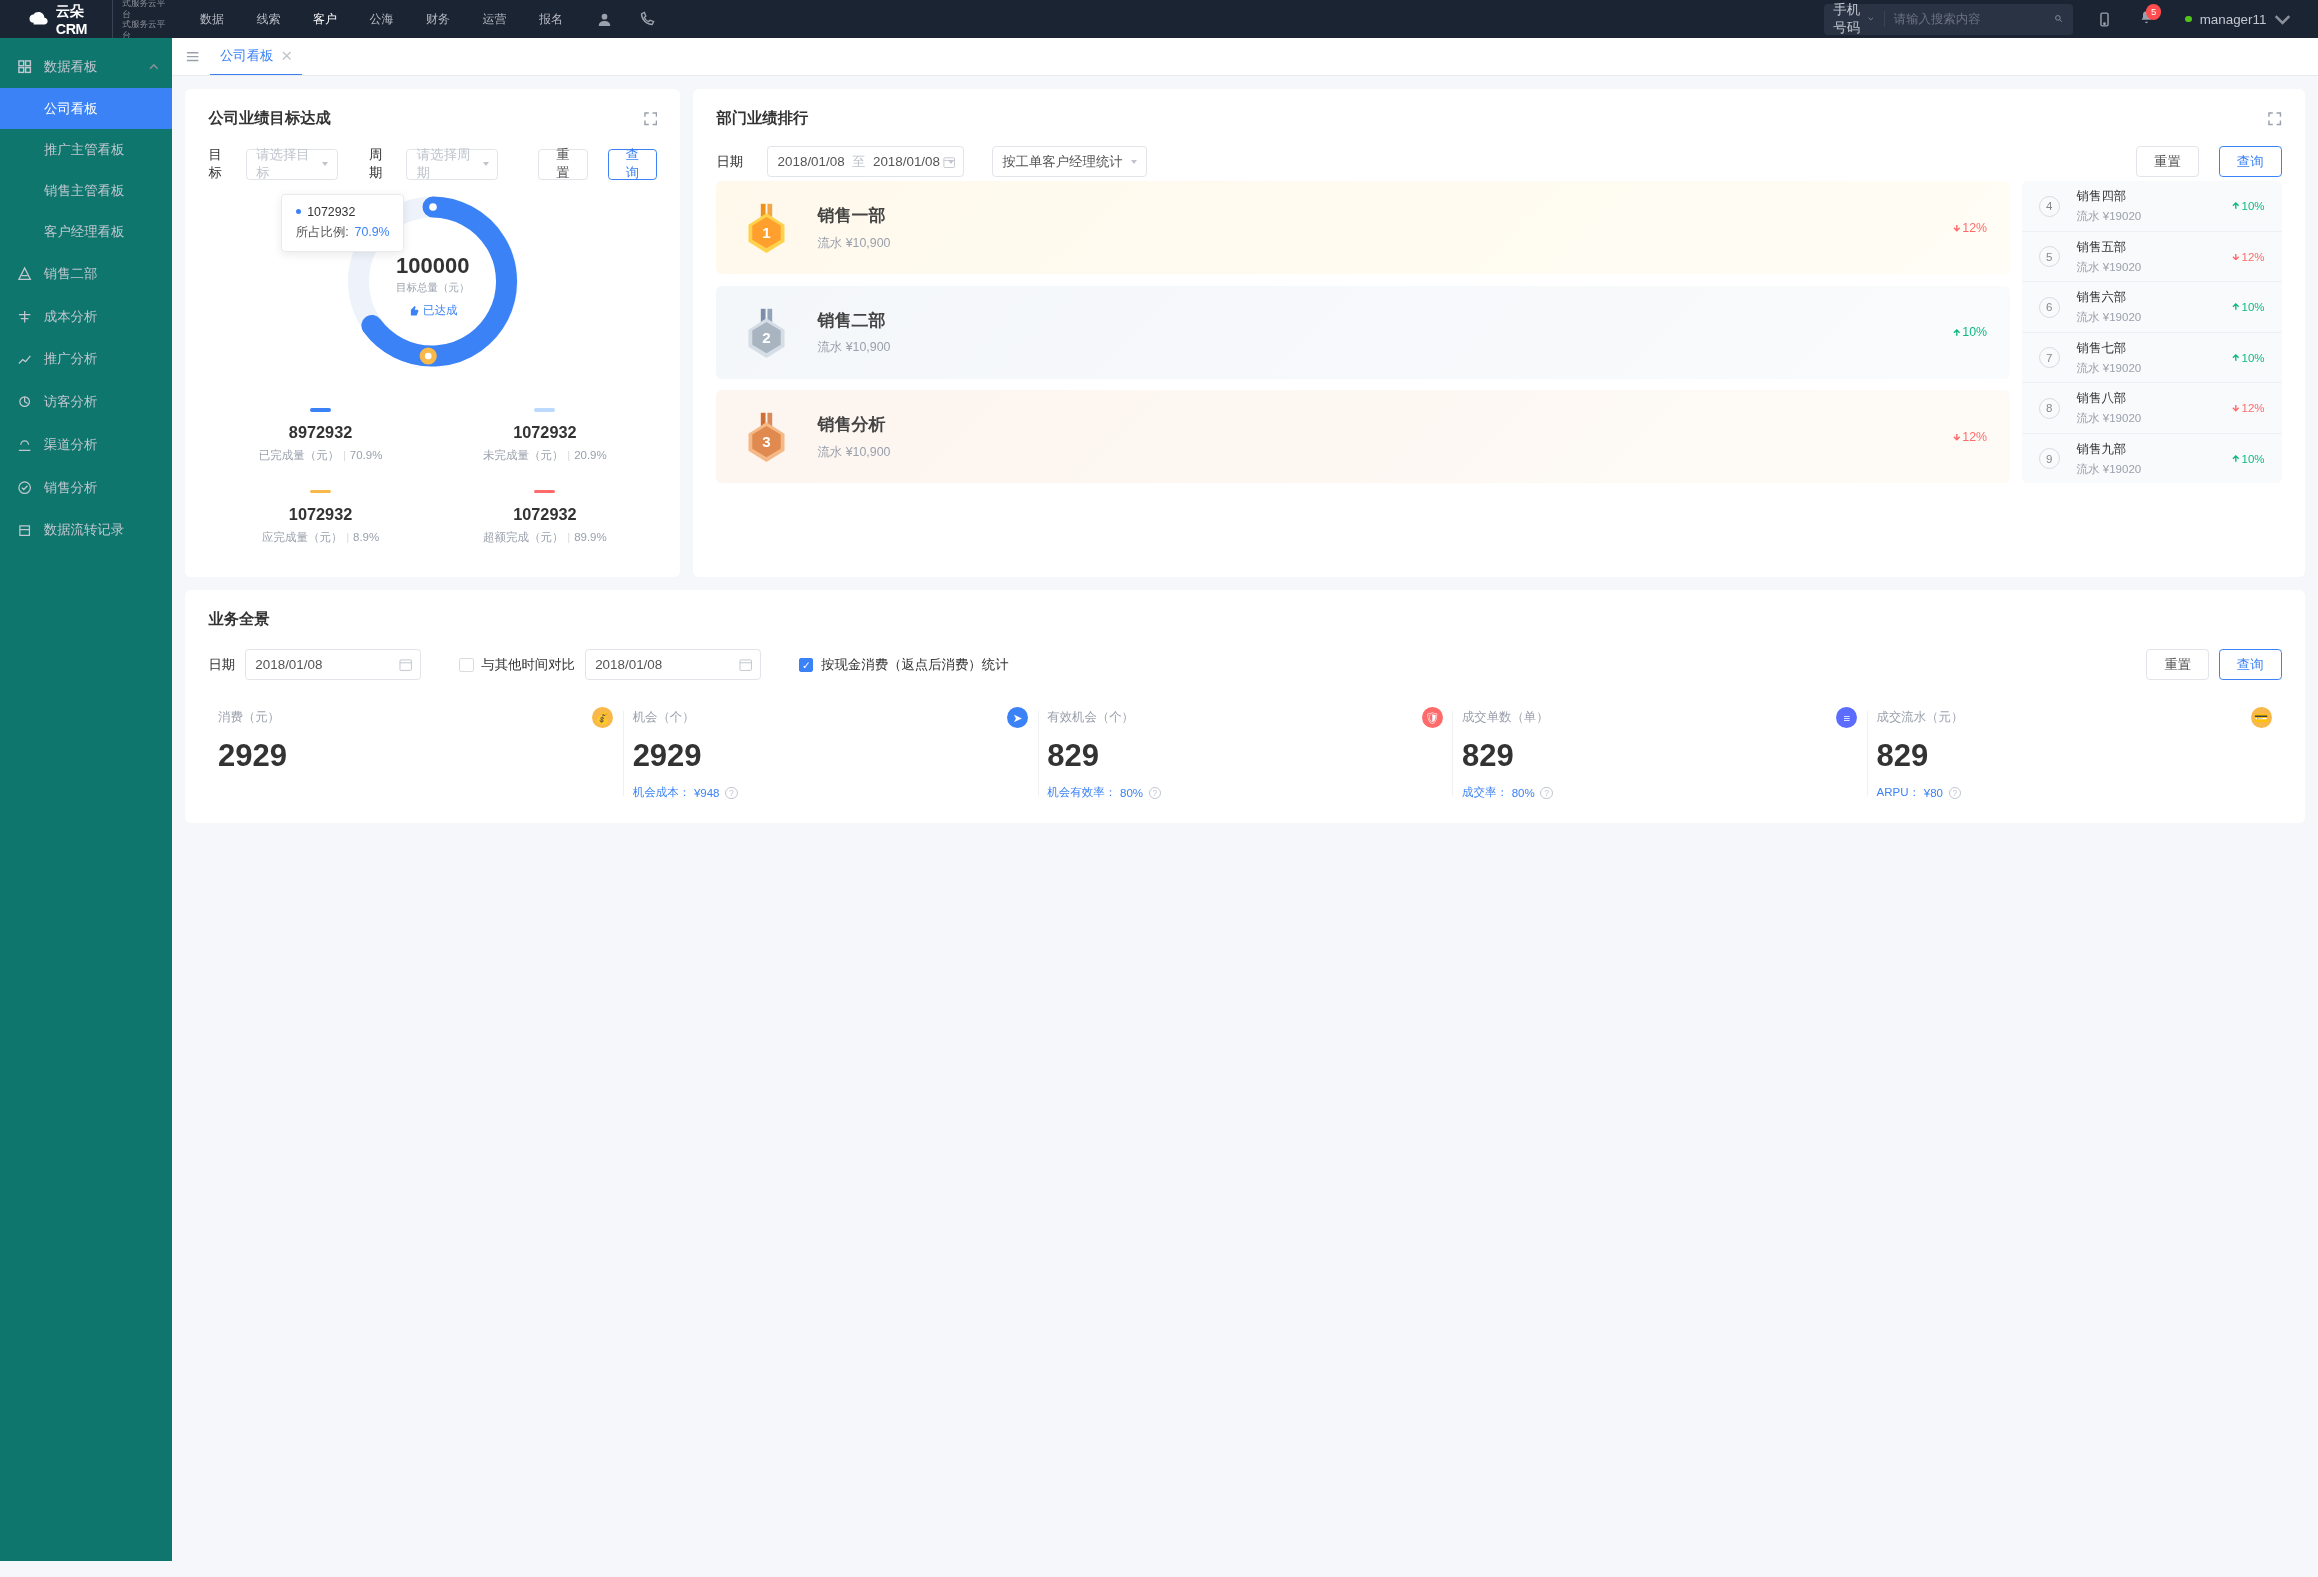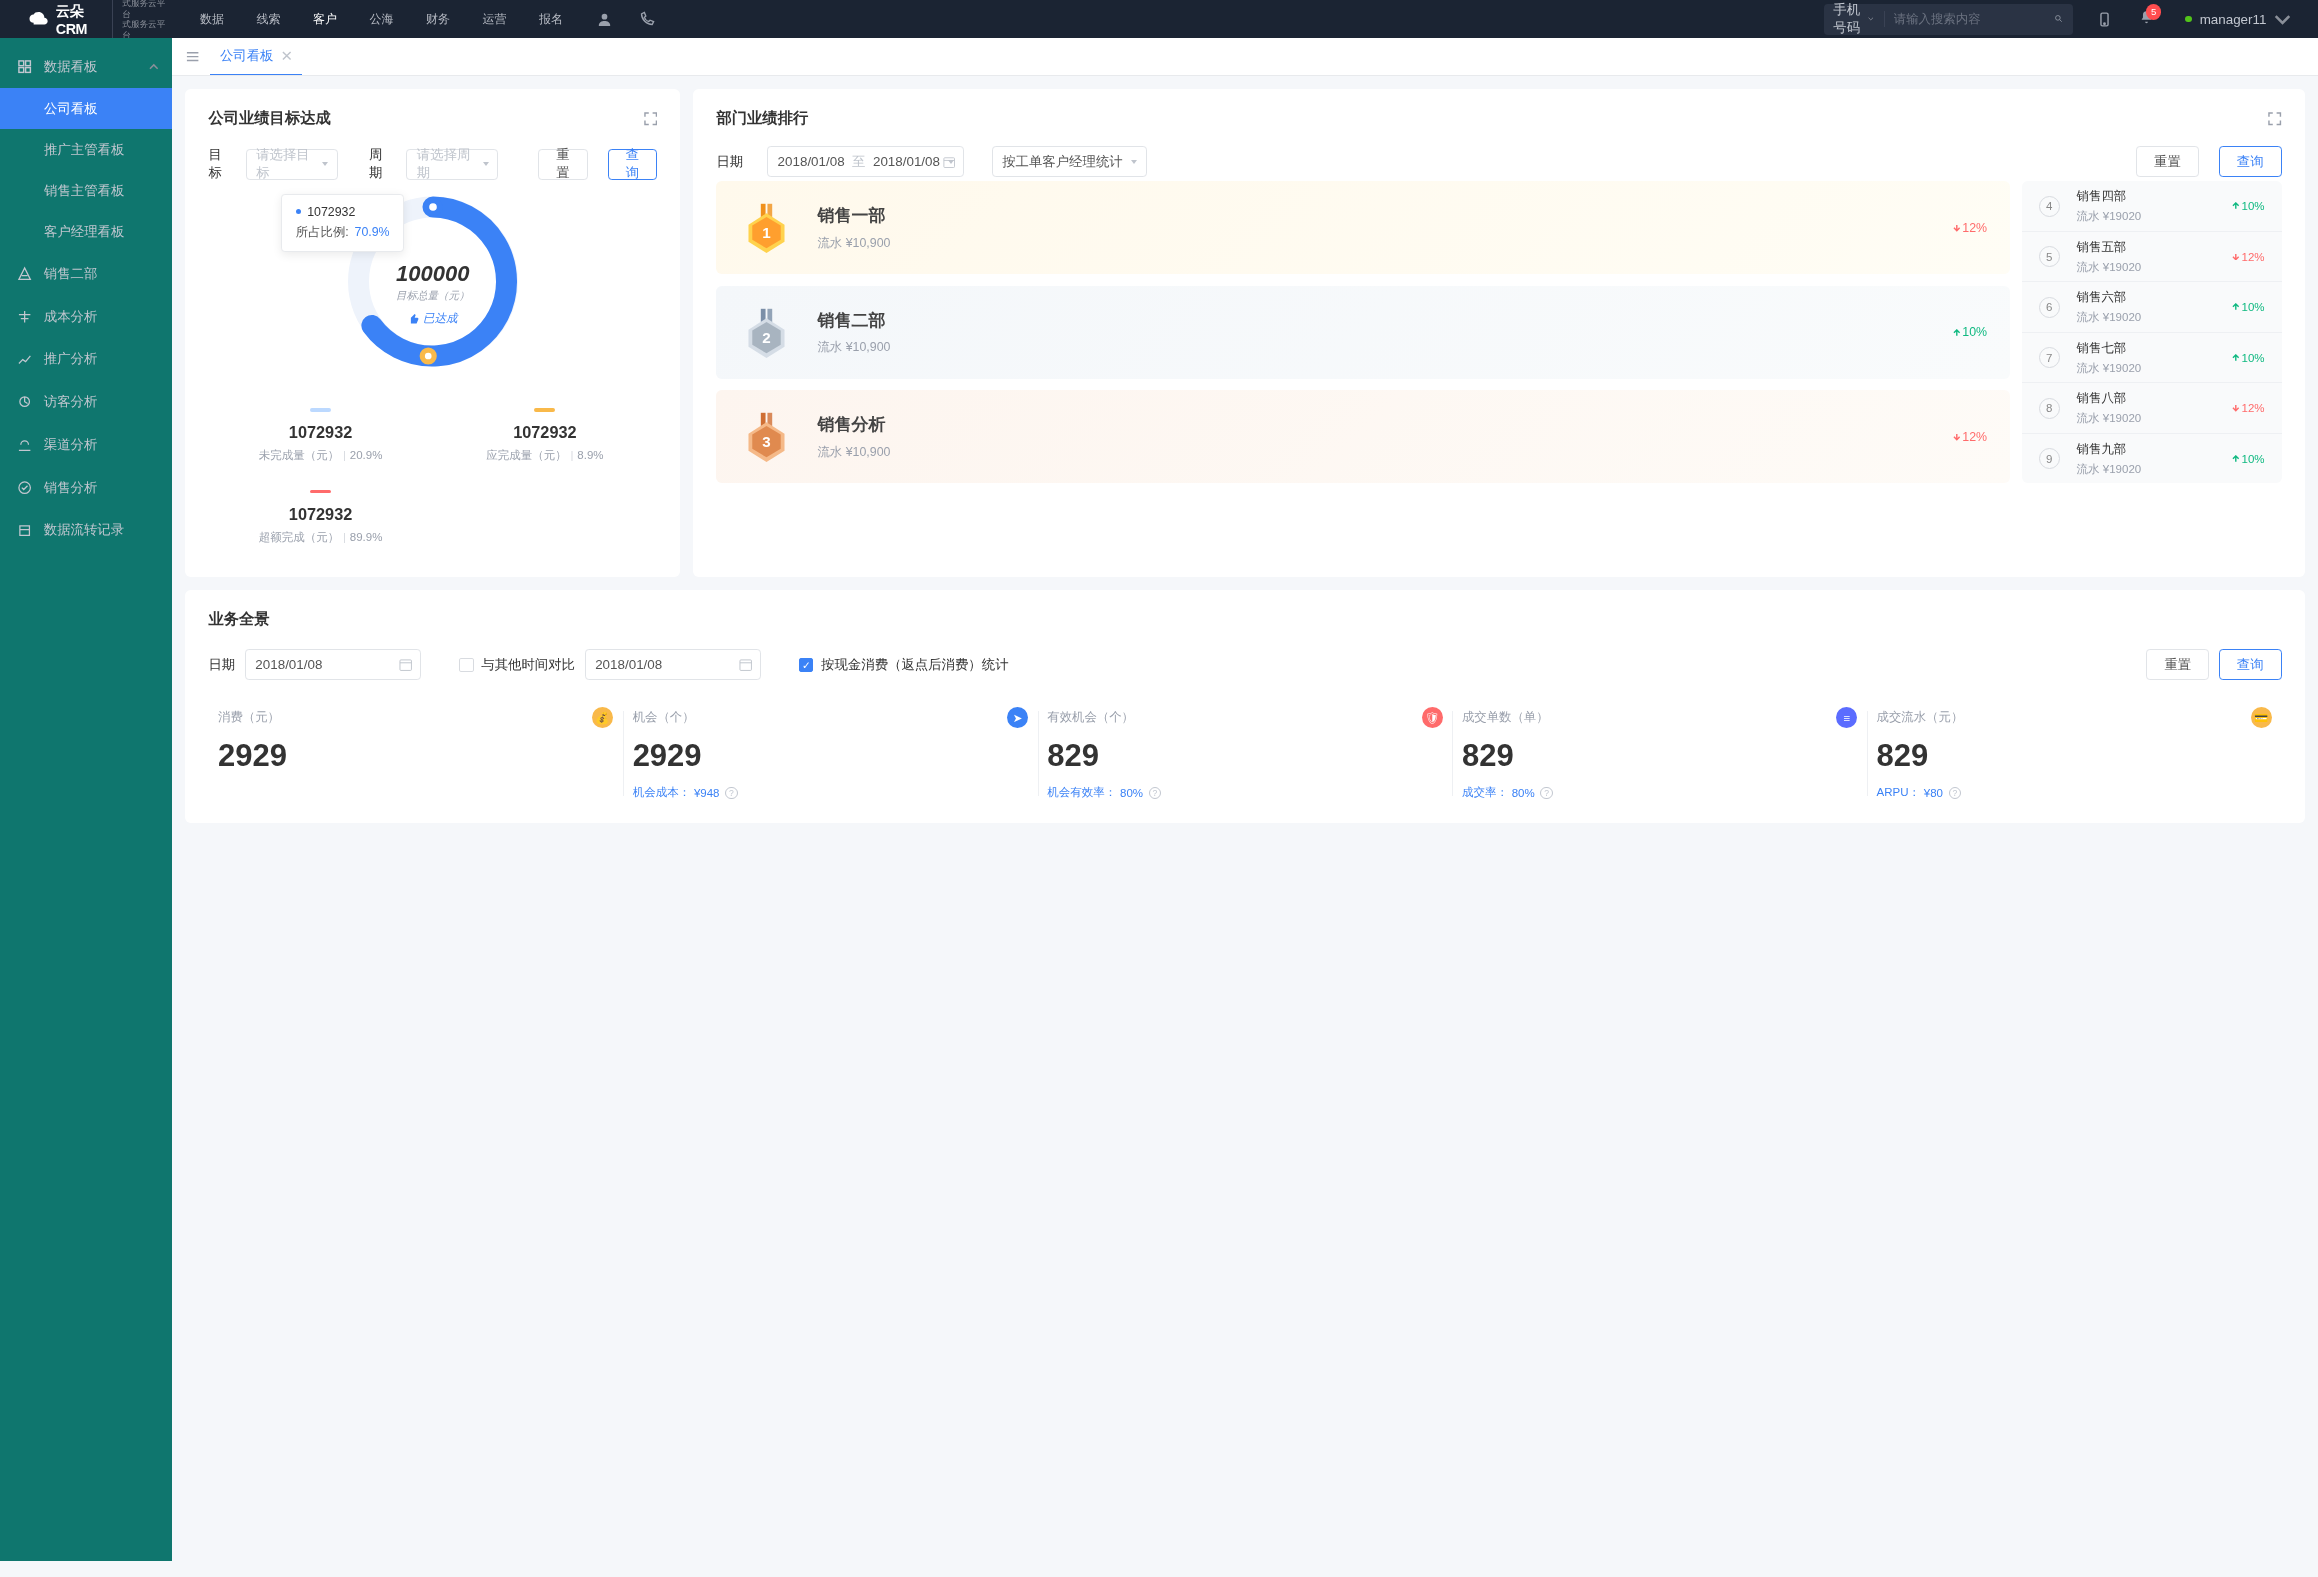--- a/index.html
+++ b/index.html
@@ -56,21 +56,21 @@
 .filters .label { color: #333; margin-right: 3.8px; }
 .sel { border: 1px solid #e1e4e8; border-radius: 3.8px; height: 31px; padding: 0 23px 0 9.6px; display: flex; align-items: center; color: #bfc4cc; position: relative; cursor: pointer; min-width: 92px; }
 .sel.has-val { color: #555; }
 .sel::after { content: ""; position: absolute; right: 8.6px; top: 12.4px; border-left: 3.8px solid transparent; border-right: 3.8px solid transparent; border-top: 4.8px solid #bfc4cc; }
 .btn { height: 31px; padding: 0 17px; border-radius: 3.8px; font-size: 13.4px; display: flex; align-items: center; cursor: pointer; border: 1px solid #e1e4e8; color: #555; background: #fff; }
 .btn.primary { border-color: #3b82f6; color: #3b82f6; }
 .filters .spacer { margin-left: auto; }
 
 
 .donut-wrap { display: flex; justify-content: center; position: relative; margin-bottom: 17px; }
-.donut-center { position: absolute; top: 75px; text-align: center; width: 100%; font-style: italic; }
+.donut-center { position: absolute; top: 67px; text-align: center; width: 100%; }
 .donut-center .num { font-size: 22px; font-weight: 700; color: #333; }
 .donut-center .sub { font-size: 10.5px; color: #9aa0ac; margin-top: 1.9px; }
 .donut-center .achieved { margin-top: 7.6px; display: inline-flex; align-items: center; gap: 3.8px; font-size: 11.5px; color: #3b82f6; }
 .tooltip { position: absolute; left: 73px; top: 7.6px; background: #fff; border: 1px solid #e8eaed; box-shadow: 0 2.9px 9.6px rgba(0,0,0,.08); padding: 9.6px 13.4px; border-radius: 3.8px; font-size: 12.4px; }
 .tooltip .tt-row { display: flex; align-items: center; gap: 5.7px; }
 .tooltip .dot2 { width: 5.7px; height: 5.7px; border-radius: 50%; background: #3b82f6; }
 .tooltip .tt-row2 { margin-top: 5.7px; color: #555; }
 .tooltip .pct { color: #3b82f6; margin-left: 5.7px; }
 
 .stats-grid { display: grid; grid-template-columns: 1fr 1fr; }
@@ -312,20 +312,25 @@
             <div class="tooltip">
               <div class="tt-row">
                   <span class="dot2"></span>
                   <span>1072932</span>
                 </div>
               <div class="tt-row2"><span>所占比例:</span><span class="pct">70.9%</span></div>
             </div>
           </div>
           <div class="stats-grid" id="stats-grid">
               <div class="stat-cell">
+                <div class="bar" style="background:#3b82f6"></div>
+                <div class="val">8972932</div>
+                <div class="desc">已完成量（元）<span class="sep">|</span>70.9%</div>
+              </div>
+              <div class="stat-cell">
                 <div class="bar" style="background:#bcd9ff"></div>
                 <div class="val">1072932</div>
                 <div class="desc">未完成量（元）<span class="sep">|</span>20.9%</div>
               </div>
               <div class="stat-cell">
                 <div class="bar" style="background:#f9b94a"></div>
                 <div class="val">1072932</div>
                 <div class="desc">应完成量（元）<span class="sep">|</span>8.9%</div>
               </div>
               <div class="stat-cell">

